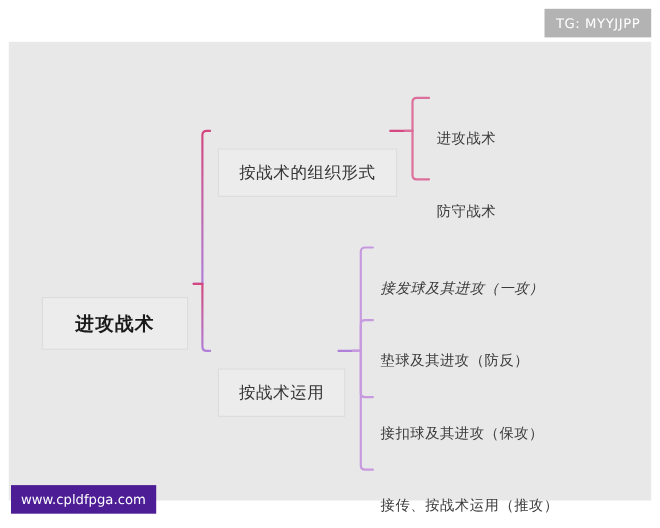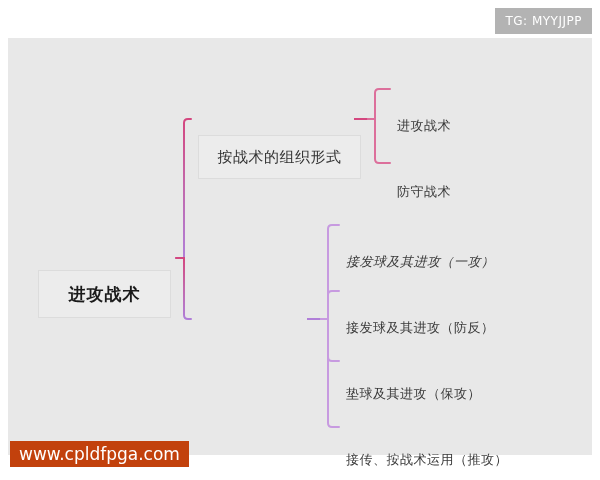--- a/index.html
+++ b/index.html
@@ -99,23 +99,23 @@
   .leaf-b1 { left: 338px; top: 211px; font-style: italic; }
   .leaf-b2 { left: 338px; top: 277px; }
   .leaf-b3 { left: 338px; top: 343px; }
   .leaf-b4 { left: 338px; top: 409px; }
 
   
   #site-watermark {
     position: absolute;
     left: 10px;
     bottom: 13px;
-    background: #c2410c;
+    background: #4c1d95;
     color: #ffffff;
-    font-size: 17px;
+    font-size: 12px;
     line-height: 26px;
     height: 26px;
     padding: 0 9px;
     white-space: nowrap;
     z-index: 30;
   }
 </style>
 </head>
 <body>
 
@@ -145,24 +145,25 @@
     <path d="M 313,281 H 320 V 191 Q 320,187 324,187 H 331" stroke="#c79ae0" stroke-width="2" fill="none" stroke-linecap="round"></path>
     <path d="M 313,281 H 320 V 257 Q 320,253 324,253 H 331" stroke="#c79ae0" stroke-width="2" fill="none" stroke-linecap="round"></path>
     <path d="M 313,281 H 320 V 319 Q 320,323 324,323 H 331" stroke="#c79ae0" stroke-width="2" fill="none" stroke-linecap="round"></path>
     <path d="M 313,281 H 320 V 385 Q 320,389 324,389 H 331" stroke="#c79ae0" stroke-width="2" fill="none" stroke-linecap="round"></path>
   </svg>
 
   <div class="node boxed node-root">进攻战术</div>
 
   <div class="node boxed node-l2 a">按战术的组织形式</div>
 
+  <div class="node boxed node-l2 b">按战术运用</div>
 
   <div class="node node-leaf leaf-a1">进攻战术</div>
   <div class="node node-leaf leaf-a2">防守战术</div>
 
   <div class="node node-leaf leaf-b1">接发球及其进攻（一攻）</div>
-  <div class="node node-leaf leaf-b2">接发球及其进攻（防反）</div>
-  <div class="node node-leaf leaf-b3">垫球及其进攻（保攻）</div>
+  <div class="node node-leaf leaf-b2">垫球及其进攻（防反）</div>
+  <div class="node node-leaf leaf-b3">接扣球及其进攻（保攻）</div>
   <div class="node node-leaf leaf-b4">接传、按战术运用（推攻）</div>
 
 </div>
 
 <div id="site-watermark">www.cpldfpga.com</div>
 
 </body></html>

